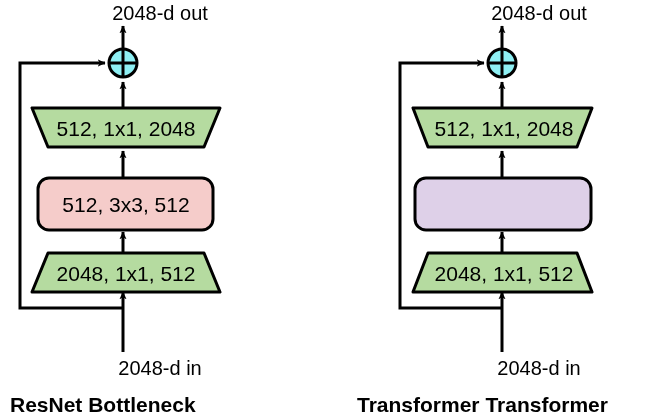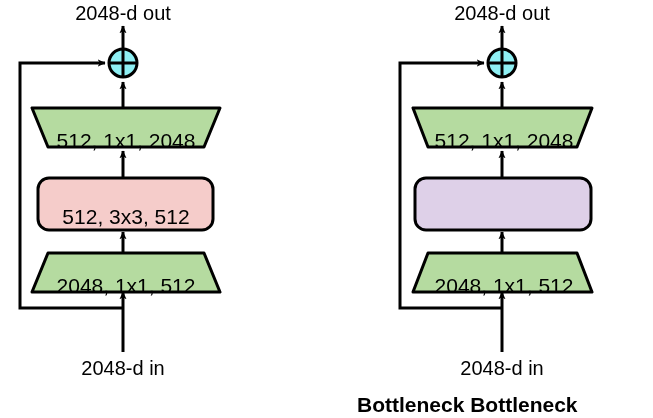--- a/index.html
+++ b/index.html
@@ -33,25 +33,25 @@
   .lbl {
     position: absolute;
     white-space: nowrap;
     font-family: "Liberation Sans", sans-serif;
     color: #000000;
     line-height: 1;
   }
   .io-label {
     font-size: 20px;
     letter-spacing: 0px;
+    margin-left: 37px;
   }
   .block-label {
     font-size: 21px;
     letter-spacing: 0px;
-    margin-top: 12px;
   }
   .panel-title {
     font-size: 21px;
     font-weight: bold;
     letter-spacing: 0px;
   }
   .center-anchor {
     transform: translate(-50%, -50%);
   }
   .watermark {
@@ -137,25 +137,26 @@
   <div class="lbl io-label center-anchor" style="left:123px; top:13px;">2048-d out</div>
 
   <div class="lbl block-label center-anchor" style="left:126px; top:128px;">512, 1x1, 2048</div>
 
   <div class="lbl block-label center-anchor" style="left:126px; top:204px;">512, 3x3, 512</div>
 
   <div class="lbl block-label center-anchor" style="left:126px; top:273px;">2048, 1x1, 512</div>
 
   <div class="lbl io-label center-anchor" style="left:123px; top:368px;">2048-d in</div>
 
+  <div class="lbl panel-title" style="left:10px; top:394px;">ResNet Bottleneck</div>
 
   <div class="lbl io-label center-anchor" style="left:502px; top:13px;">2048-d out</div>
 
   <div class="lbl block-label center-anchor" style="left:504px; top:128px;">512, 1x1, 2048</div>
 
 
   <div class="lbl block-label center-anchor" style="left:504px; top:273px;">2048, 1x1, 512</div>
 
   <div class="lbl io-label center-anchor" style="left:502px; top:368px;">2048-d in</div>
 
-  <div class="lbl panel-title" style="left:357px; top:394px;">Bottleneck Bottleneck</div>
+  <div class="lbl panel-title" style="left:357px; top:394px;">Transformer Transformer</div>
 
 </div>
 
 </body></html>

